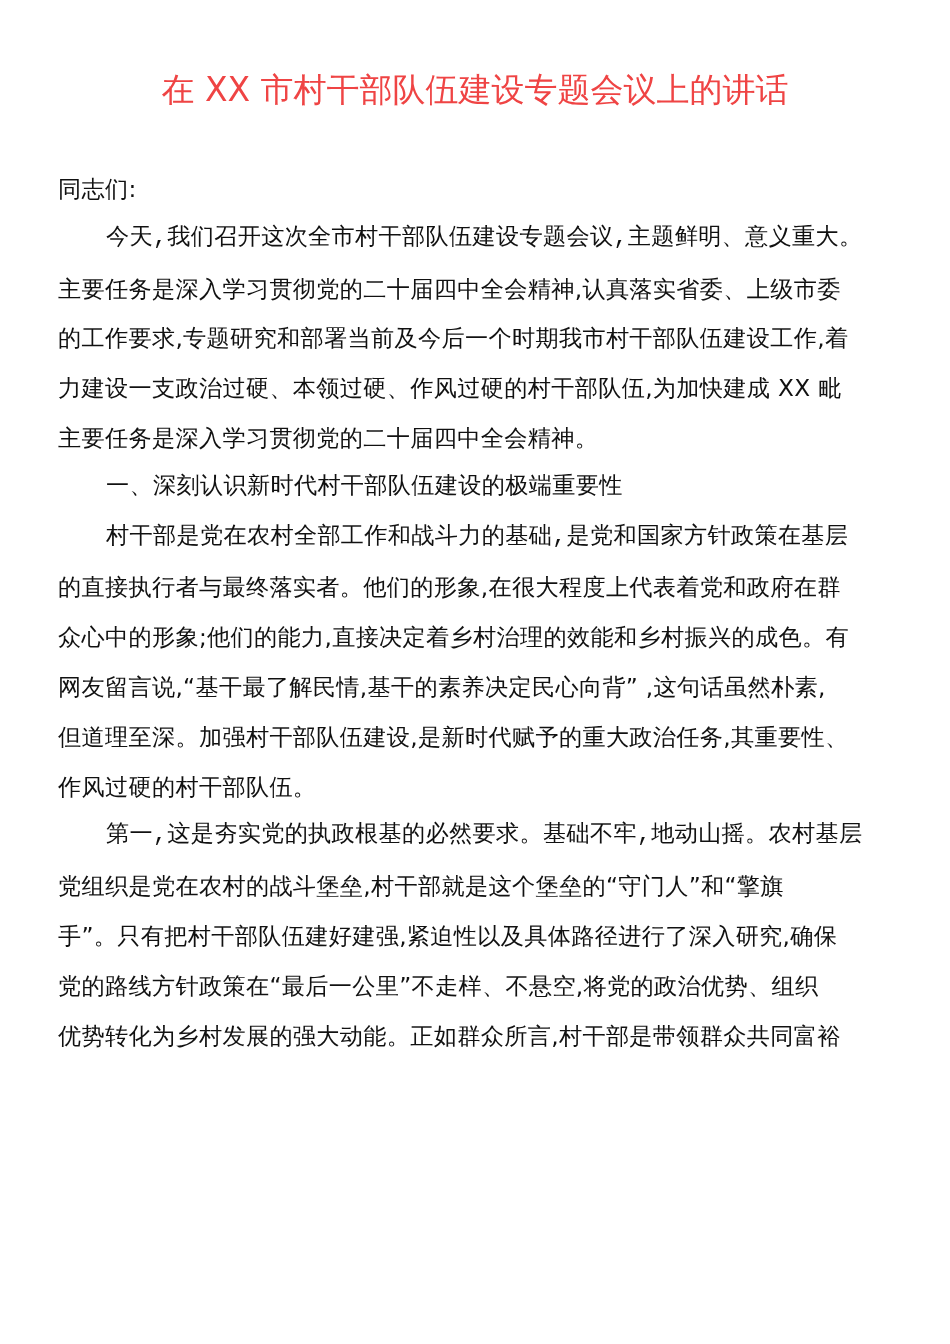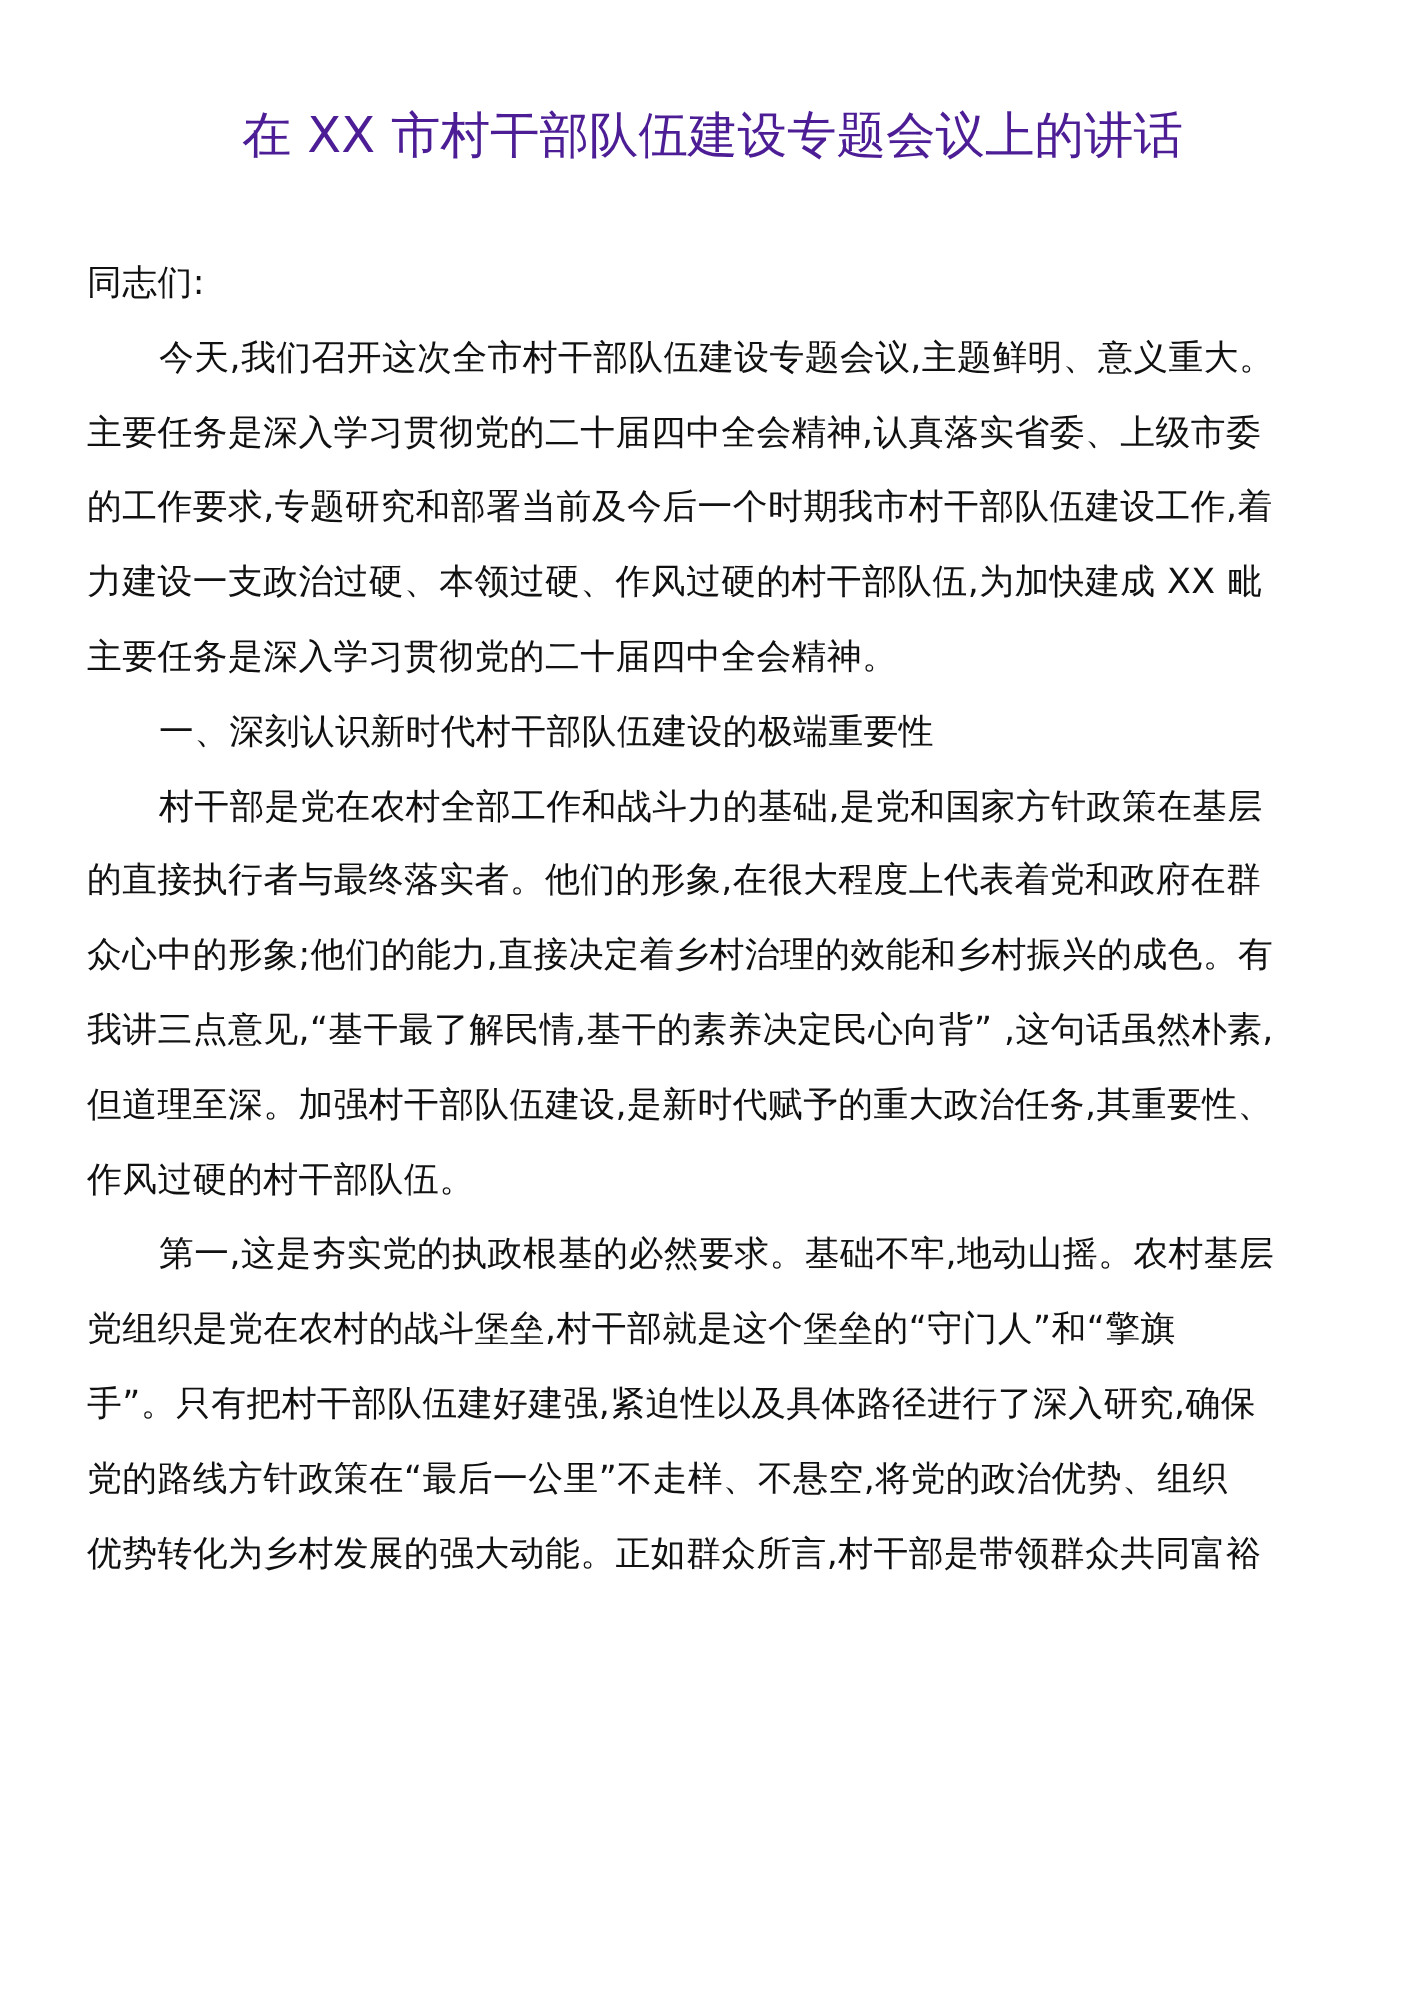--- a/index.html
+++ b/index.html
@@ -1,23 +1,23 @@
 <!DOCTYPE html>
 <html><head>
 <meta charset="utf-8">
 <style>
   html, body { margin: 0; padding: 0; background: #ffffff; }
   body { width: 950px; height: 1344px; position: relative; overflow: hidden;
          font-family: "DejaVu Sans", "Liberation Sans", sans-serif; color: #111111; }
   .page { position: absolute; left: 0; top: 0; width: 950px; height: 1344px; background: #fff; }
   .title { position: absolute; top: 68px; left: 0; width: 950px; text-align: center;
-           font-size: 33px; line-height: 44px; letter-spacing: 0px; color: #4c1d95; white-space: nowrap; }
+           font-size: 33px; line-height: 44px; letter-spacing: 0px; color: #ef4444; white-space: nowrap; }
   .body { position: absolute; left: 58px; top: 164px; width: 840px; }
   .line { height: 49.8px; line-height: 49.8px; font-size: 23.2px; white-space: nowrap; letter-spacing: 0.3px; }
-  .indent { padding-left: 48px; }
+  .indent { padding-left: 48px; font-family: Liberation Mono, monospace; }
 </style>
 </head>
 <body>
 
 <div class="page">
   <div class="title">在 XX 市村干部队伍建设专题会议上的讲话</div>
 
   <div class="body">
     <div class="line">同志们:</div>
 
@@ -31,21 +31,21 @@
 
 
     <div>
       <div class="line indent">一、深刻认识新时代村干部队伍建设的极端重要性</div>
     </div>
 
     <div>
       <div class="line indent">村干部是党在农村全部工作和战斗力的基础,是党和国家方针政策在基层</div>
       <div class="line">的直接执行者与最终落实者。他们的形象,在很大程度上代表着党和政府在群</div>
       <div class="line">众心中的形象;他们的能力,直接决定着乡村治理的效能和乡村振兴的成色。有</div>
-      <div class="line">我讲三点意见,“基干最了解民情,基干的素养决定民心向背” ,这句话虽然朴素,</div>
+      <div class="line">网友留言说,“基干最了解民情,基干的素养决定民心向背” ,这句话虽然朴素,</div>
       <div class="line">但道理至深。加强村干部队伍建设,是新时代赋予的重大政治任务,其重要性、</div>
       <div class="line">作风过硬的村干部队伍。</div>
     </div>
 
     <div>
       <div class="line indent">第一,这是夯实党的执政根基的必然要求。基础不牢,地动山摇。农村基层</div>
       <div class="line">党组织是党在农村的战斗堡垒,村干部就是这个堡垒的“守门人”和“擎旗</div>
       <div class="line">手”。只有把村干部队伍建好建强,紧迫性以及具体路径进行了深入研究,确保</div>
       <div class="line">党的路线方针政策在“最后一公里”不走样、不悬空,将党的政治优势、组织</div>
       <div class="line">优势转化为乡村发展的强大动能。正如群众所言,村干部是带领群众共同富裕</div>

